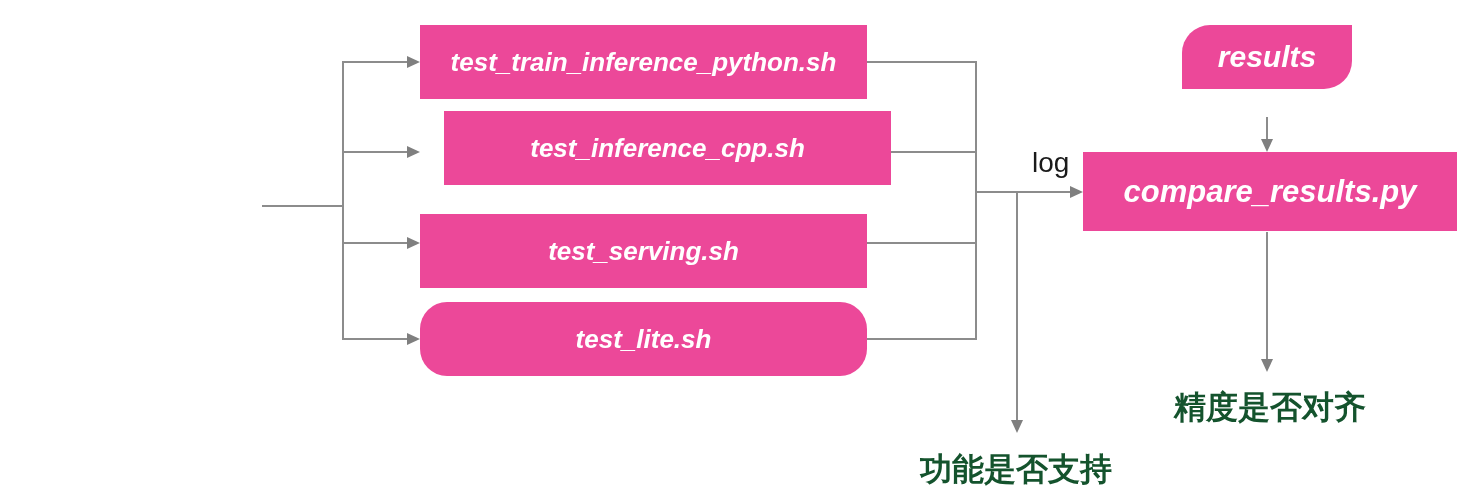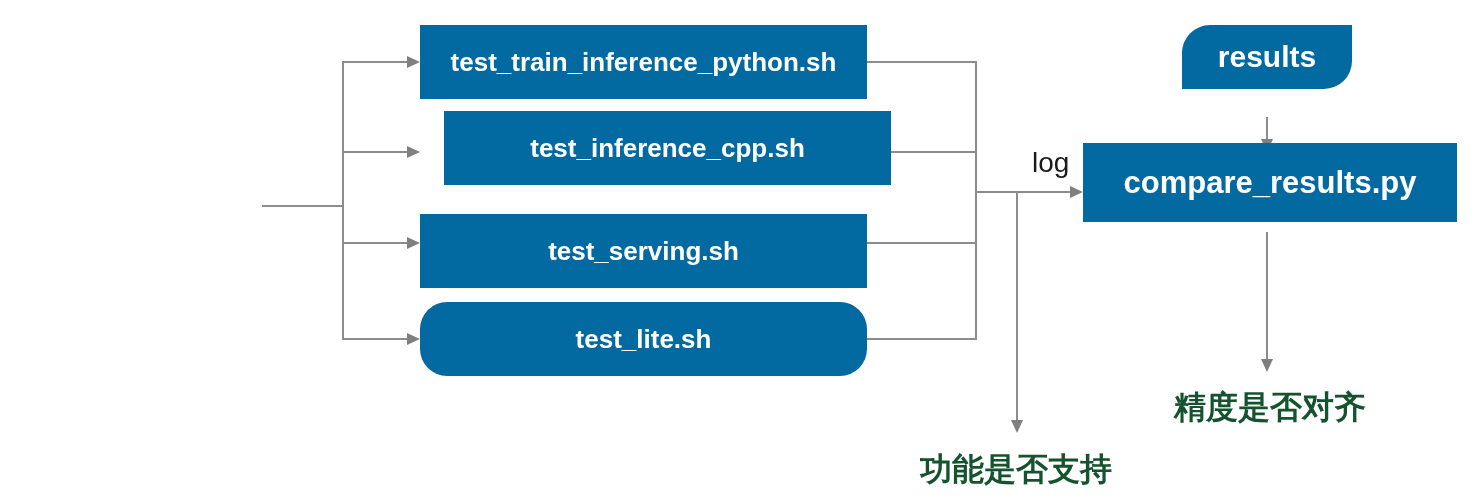--- a/index.html
+++ b/index.html
@@ -7,37 +7,38 @@
   body { font-family: "Liberation Sans", "DejaVu Sans", sans-serif; }
   #canvas {
     position: relative;
     width: 1478px;
     height: 498px;
     background: #ffffff;
     overflow: hidden;
   }
   .node {
     position: absolute;
-    background: #0369a1;
+    background: #ec4899;
     color: #ffffff;
     display: flex;
     align-items: center;
     justify-content: center;
     font-weight: bold;
     text-align: center;
+    font-style: italic;
   }
   .node-prepare  { left: 15px;   top: 160px; width: 247px; height: 93px; font-size: 30px; }
   .node-test     { left: 420px;  width: 447px; height: 74px; font-size: 26px; }
   .node-test-0   { top: 25px; }
   .node-test-1   { top: 111px; margin-left: 24px; }
   .node-test-2   { top: 206px; margin-top: 8px; }
   .node-test-3   { top: 302px; border-radius: 27px; }
   .node-results  { left: 1182px; top: 25px;  width: 170px; height: 64px; font-size: 30px;
                    border-radius: 28px 0 28px 0; }
-  .node-compare  { left: 1083px; top: 143px; width: 374px; height: 79px; font-size: 31px; }
+  .node-compare  { left: 1083px; top: 152px; width: 374px; height: 79px; font-size: 31px; }
 
   .edge { position: absolute; background: #8c8c8c; }
   .edge.h { height: 2px; }
   .edge.v { width: 2px; }
 
   .arrow { position: absolute; width: 0; height: 0; }
   .arrow.right {
     border-top: 6px solid transparent;
     border-bottom: 6px solid transparent;
     border-left: 13px solid #7f7f7f;

